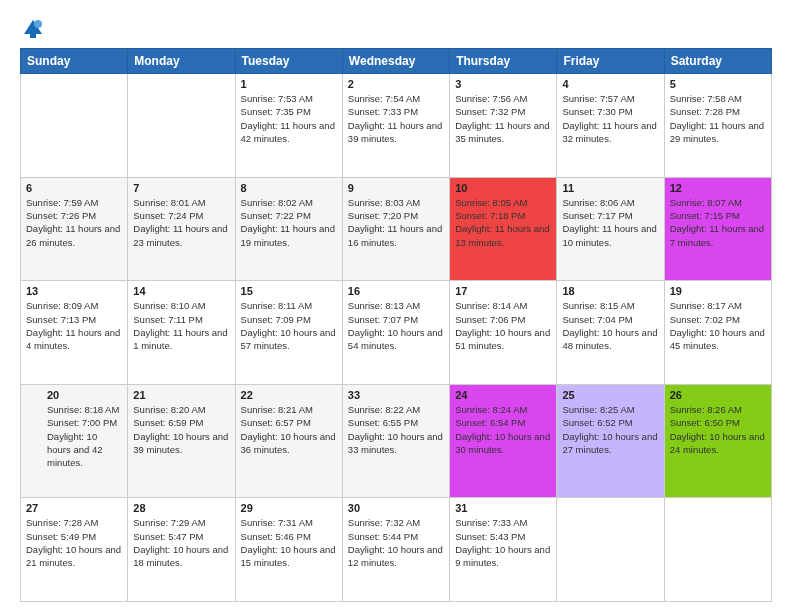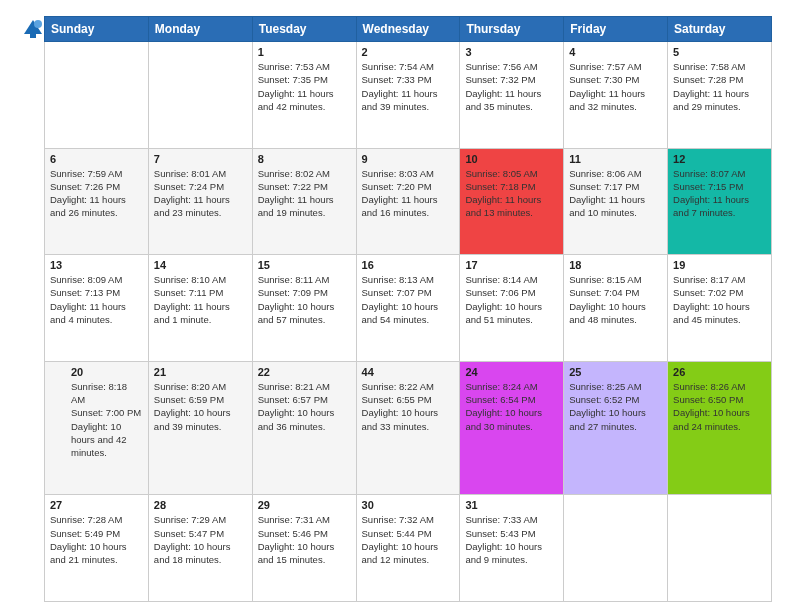--- a/index.html
+++ b/index.html
@@ -8,21 +8,21 @@
       height: 612px;
       font-family: Arial, sans-serif;
       background: #fff;
       overflow: hidden;
     }
     .page {
       width: 792px;
       height: 612px;
       padding: 16px 20px 10px 20px;
       display: flex;
-      flex-direction: row;
+      flex-direction: column;
     }
     .header {
       display: flex;
       justify-content: space-between;
       align-items: flex-start;
       margin-bottom: 10px;
     }
     .logo {
       display: flex;
       flex-direction: column;
@@ -182,21 +182,21 @@
             <div class="cell-info">Sunrise: 8:03 AM<br>Sunset: 7:20 PM<br>Daylight: 11 hours and 16 minutes.</div>
           </td>
           <td style="background: #ef4444;">
             <div class="cell-day">10</div>
             <div class="cell-info">Sunrise: 8:05 AM<br>Sunset: 7:18 PM<br>Daylight: 11 hours and 13 minutes.</div>
           </td>
           <td style="background: rgb(245, 245, 245);">
             <div class="cell-day">11</div>
             <div class="cell-info">Sunrise: 8:06 AM<br>Sunset: 7:17 PM<br>Daylight: 11 hours and 10 minutes.</div>
           </td>
-          <td style="background: #14b8a6;">
+          <td style="background: #d946ef;">
             <div class="cell-day">12</div>
             <div class="cell-info">Sunrise: 8:07 AM<br>Sunset: 7:15 PM<br>Daylight: 11 hours and 7 minutes.</div>
           </td>
         </tr>
         <tr>
           <td>
             <div class="cell-day">13</div>
             <div class="cell-info">Sunrise: 8:09 AM<br>Sunset: 7:13 PM<br>Daylight: 11 hours and 4 minutes.</div>
           </td>
           <td>
@@ -231,21 +231,21 @@
           </td>
           <td style="background: rgb(245, 245, 245);">
             <div class="cell-day">21</div>
             <div class="cell-info">Sunrise: 8:20 AM<br>Sunset: 6:59 PM<br>Daylight: 10 hours and 39 minutes.</div>
           </td>
           <td style="background: rgb(245, 245, 245);">
             <div class="cell-day">22</div>
             <div class="cell-info">Sunrise: 8:21 AM<br>Sunset: 6:57 PM<br>Daylight: 10 hours and 36 minutes.</div>
           </td>
           <td style="background: rgb(245, 245, 245);">
-            <div class="cell-day">44</div>
+            <div class="cell-day">33</div>
             <div class="cell-info">Sunrise: 8:22 AM<br>Sunset: 6:55 PM<br>Daylight: 10 hours and 33 minutes.</div>
           </td>
           <td style="background: #d946ef;">
             <div class="cell-day">24</div>
             <div class="cell-info">Sunrise: 8:24 AM<br>Sunset: 6:54 PM<br>Daylight: 10 hours and 30 minutes.</div>
           </td>
           <td style="background: #c4b5fd;">
             <div class="cell-day">25</div>
             <div class="cell-info">Sunrise: 8:25 AM<br>Sunset: 6:52 PM<br>Daylight: 10 hours and 27 minutes.</div>
           </td>

